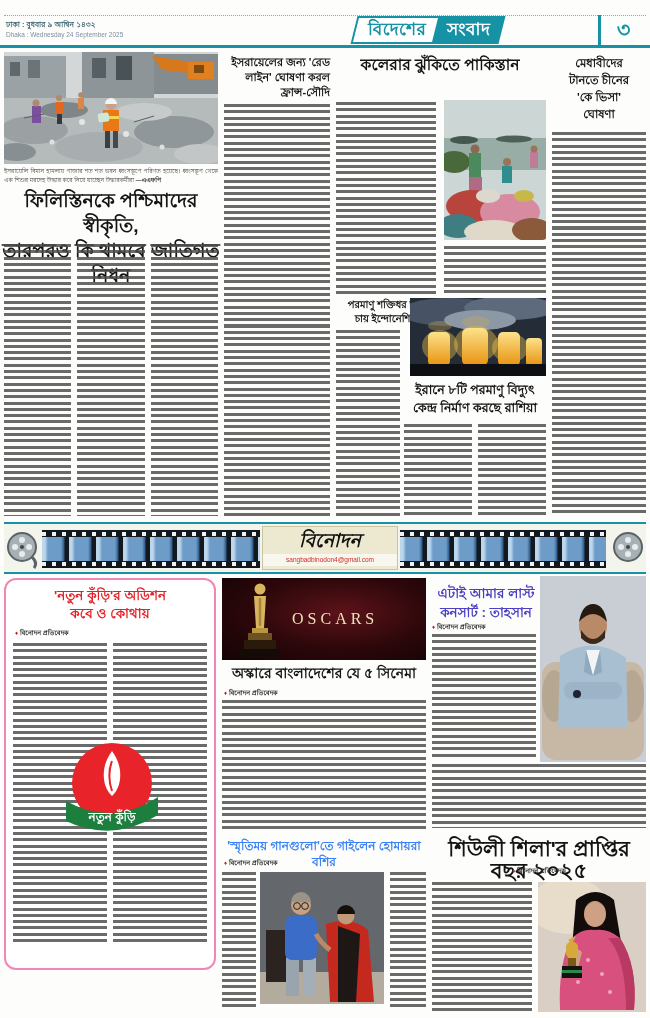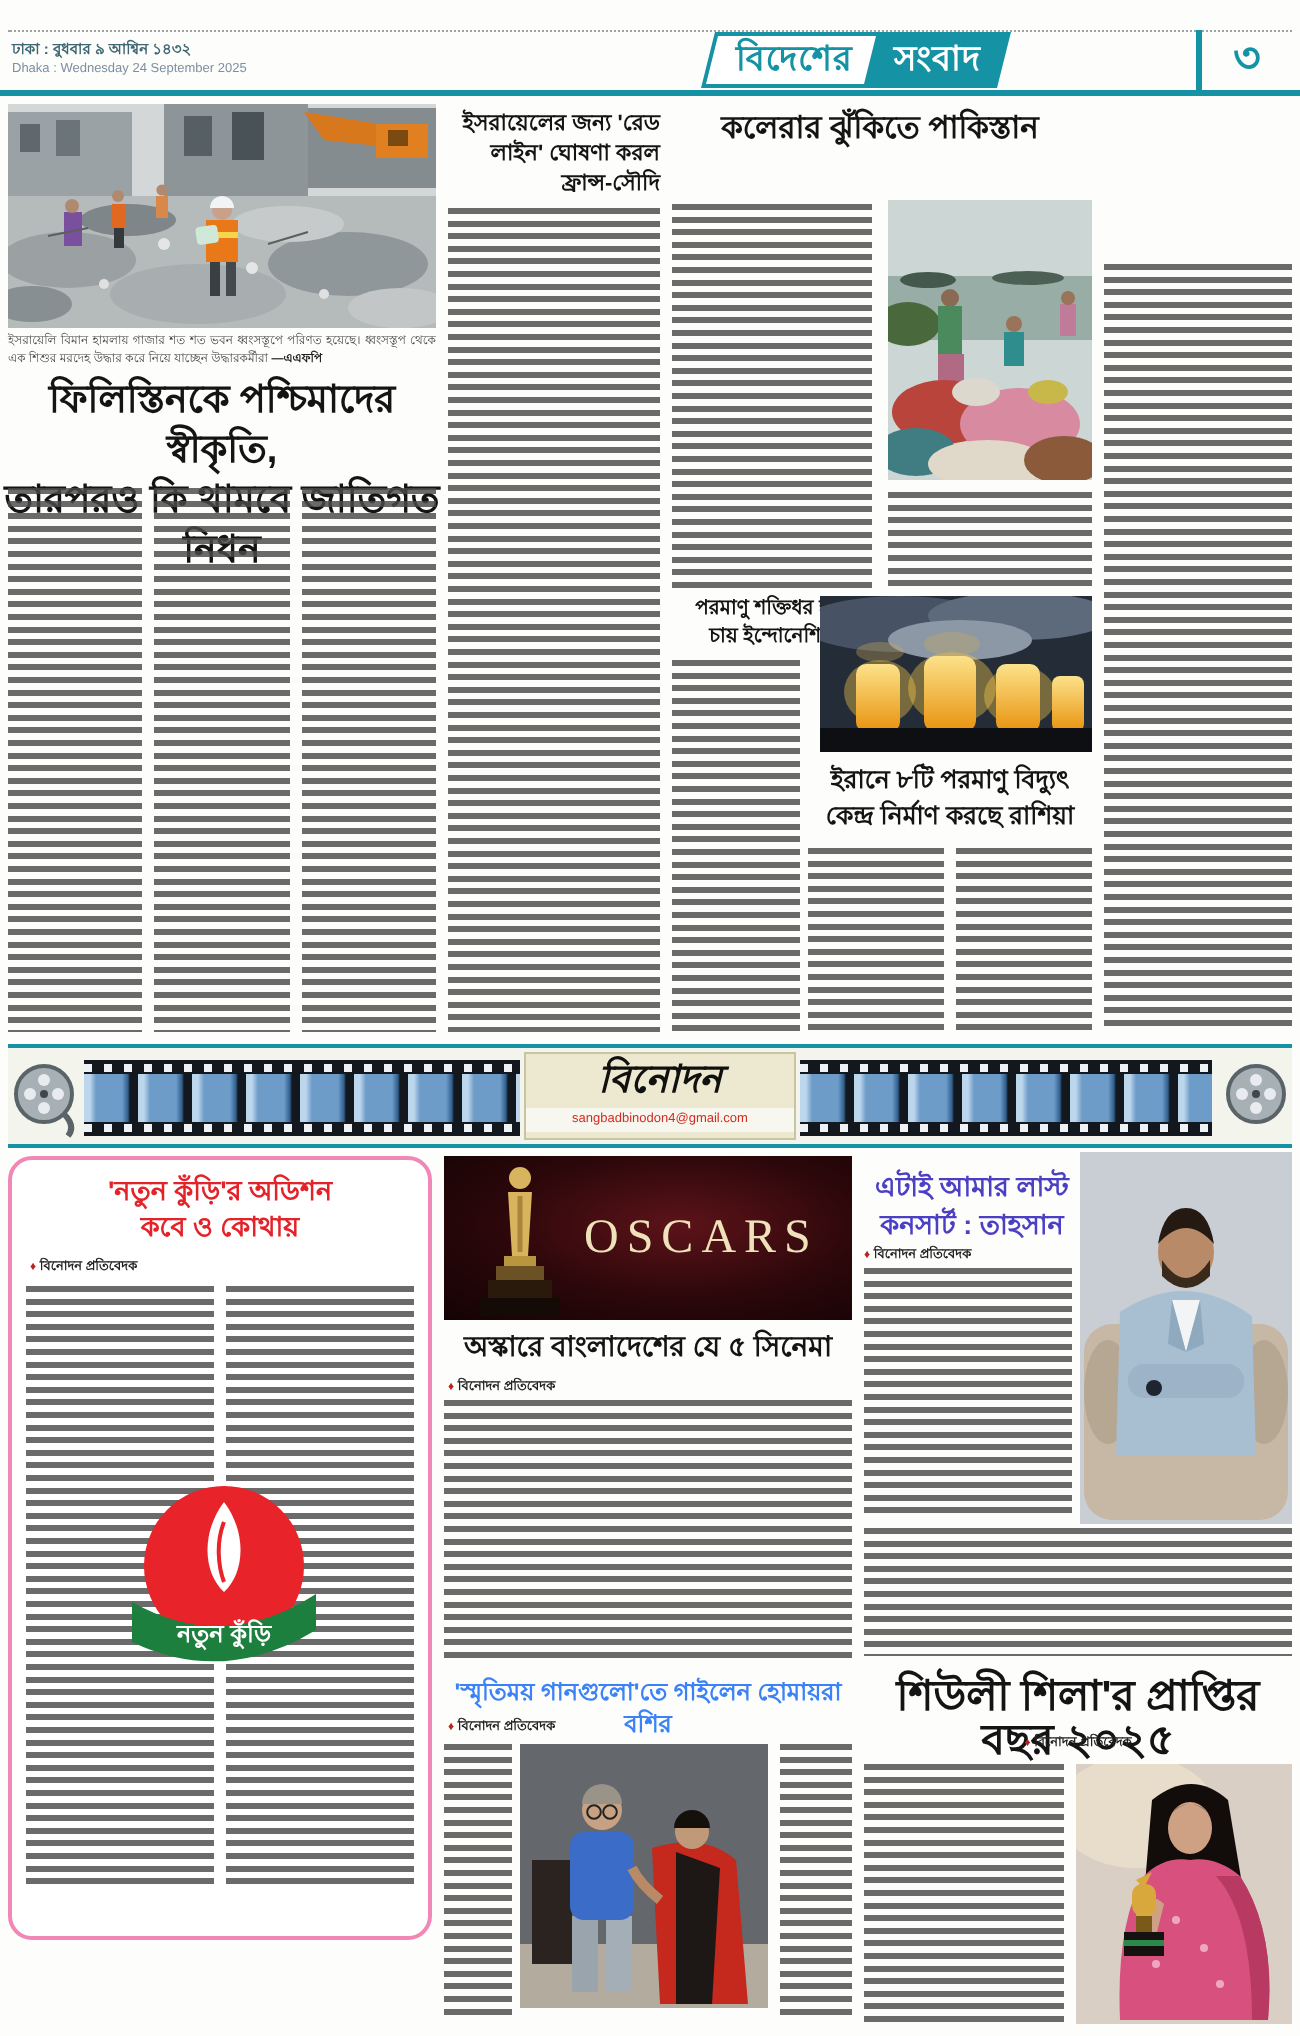--- a/index.html
+++ b/index.html
@@ -54,21 +54,21 @@
 
   .ent-left-box { left:4px; top:578px; width:212px; height:392px; border:2px solid #f087b6;
     border-radius:12px; background:#fff; padding:7px 7px 5px; }
   .hl-nk { color:#e32329; font-size:13.5px; line-height:18px; }
   .nk-body { position:relative; margin-top:4px; height:300px; }
   .nk-logo { position:absolute; left:49px; top:96px; width:100px; height:106px; }
 
   .osc-banner { left:222px; top:578px; width:204px; height:82px;
     background:radial-gradient(ellipse at 58% 42%, #5c1319 0%, #2b070a 55%, #140304 100%);
     display:flex; align-items:center; }
-  .osc-word { font-family:"Liberation Serif", serif; font-size:24px; letter-spacing:4px;
+  .osc-word { font-family:"Liberation Serif", serif; font-size:16px; letter-spacing:4px;
     color:#efe2ba; margin-left:10px; }
 
   .hl-tah { color:#4b3fc4; font-size:13.5px; line-height:19px; }
   .hl-smriti { color:#3b82f6; font-size:12px; line-height:16px; }
 </style>
 </head>
 <body>
 
 <div class="page">
 
@@ -214,20 +214,26 @@
   </div>
   <div class="abs hl" style="left:402px; top:381px; width:146px; font-size:12.5px; line-height:18px;">
     <div>ইরানে ৮টি পরমাণু বিদ্যুৎ</div>
     <div>কেন্দ্র নির্মাণ করছে রাশিয়া</div>
   </div>
   <div class="abs cols" style="left:404px; top:424px; width:142px; height:92px;">
     <div class="tx"></div>
     <div class="tx"></div>
   </div>
 
+  <div class="abs hl" style="left:552px; top:55px; width:94px; font-size:11.5px; line-height:17px;">
+    <div>মেধাবীদের</div>
+    <div>টানতে চীনের</div>
+    <div>'কে ভিসা'</div>
+    <div>ঘোষণা</div>
+  </div>
   <div class="abs tx" style="left:552px; top:132px; width:94px; height:384px;"></div>
 
   <div class="abs ent-left-box">
     <div class="hl hl-nk">
       <div>'নতুন কুঁড়ি'র অডিশন</div>
       <div>কবে ও কোথায়</div>
     </div>
     <div class="byline" style="margin:5px 0 0 2px;">
       <span class="dm">♦</span>
       <span>বিনোদন প্রতিবেদক</span>

